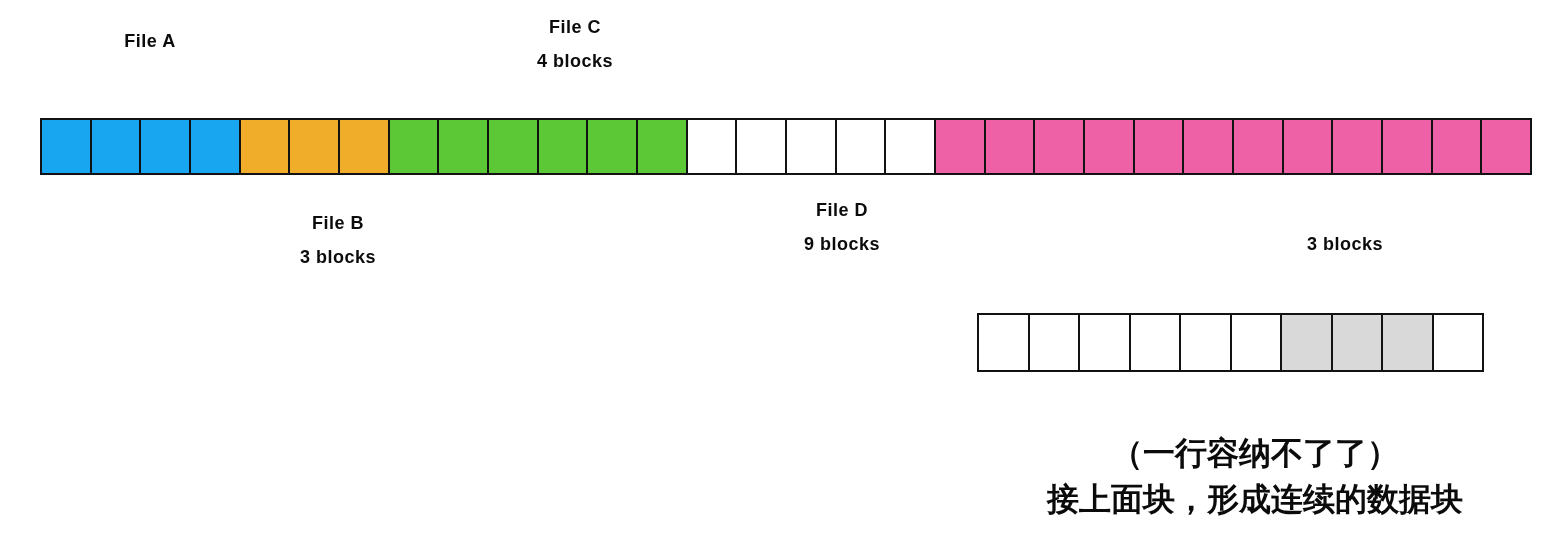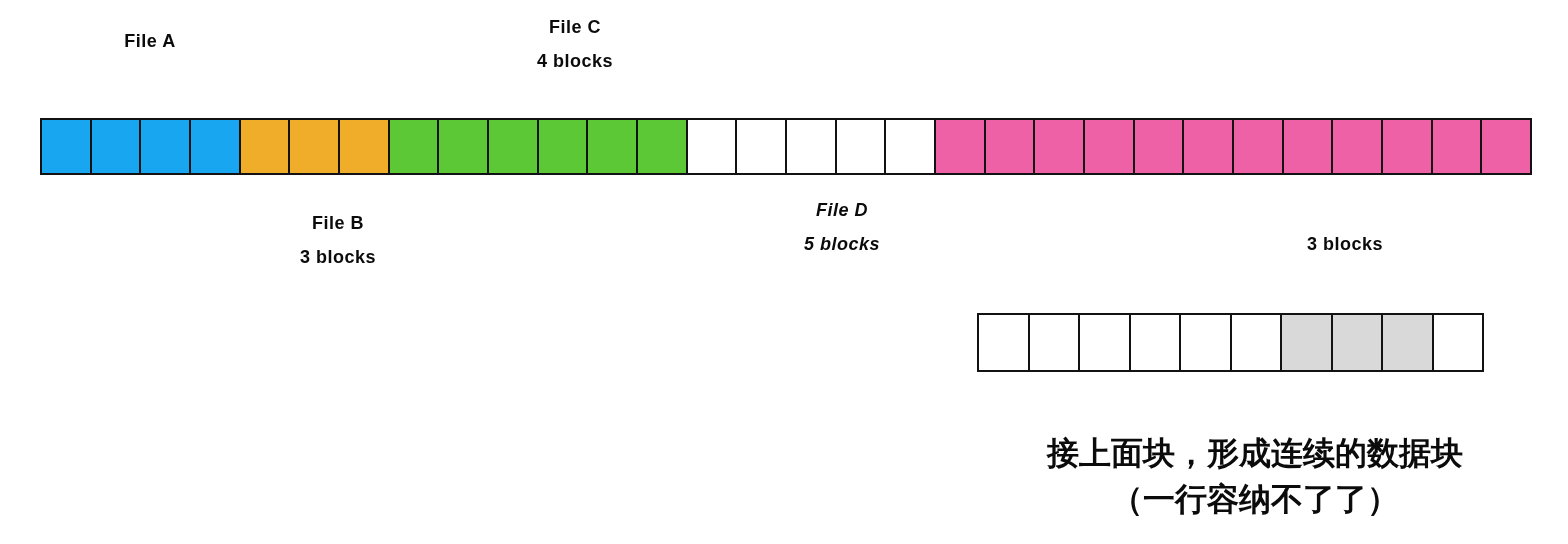--- a/index.html
+++ b/index.html
@@ -103,39 +103,39 @@
       <div class="block" style="background: rgb(239, 97, 166);"></div>
       <div class="block" style="background: rgb(239, 97, 166);"></div>
       <div class="block" style="background: rgb(239, 97, 166);"></div>
       <div class="block" style="background: rgb(239, 97, 166);"></div>
     </div>
 
   <div class="file-label" style="left:208px; top:206px;">
     <div>File B</div>
     <div>3 blocks</div>
   </div>
-  <div class="file-label" style="left:712px; top:193px;font-style:italic;">
+  <div class="file-label" style="left:712px; top:193px;">
     <div>File D</div>
-    <div>5 blocks</div>
+    <div>9 blocks</div>
   </div>
   <div class="file-label" style="left:1215px; top:227px;">
     <div>3 blocks</div>
   </div>
 
   <div class="block-row" id="row2">
       <div class="block" style="background: rgb(255, 255, 255);"></div>
       <div class="block" style="background: rgb(255, 255, 255);"></div>
       <div class="block" style="background: rgb(255, 255, 255);"></div>
       <div class="block" style="background: rgb(255, 255, 255);"></div>
       <div class="block" style="background: rgb(255, 255, 255);"></div>
       <div class="block" style="background: rgb(255, 255, 255);"></div>
       <div class="block" style="background: rgb(217, 217, 217);"></div>
       <div class="block" style="background: rgb(217, 217, 217);"></div>
       <div class="block" style="background: rgb(217, 217, 217);"></div>
       <div class="block" style="background: rgb(255, 255, 255);"></div>
     </div>
 
   <div class="caption">
+    <div>（一行容纳不了了）</div>
     <div>接上面块，形成连续的数据块</div>
-    <div>（一行容纳不了了）</div>
   </div>
 
 </div>
 
 </body></html>

